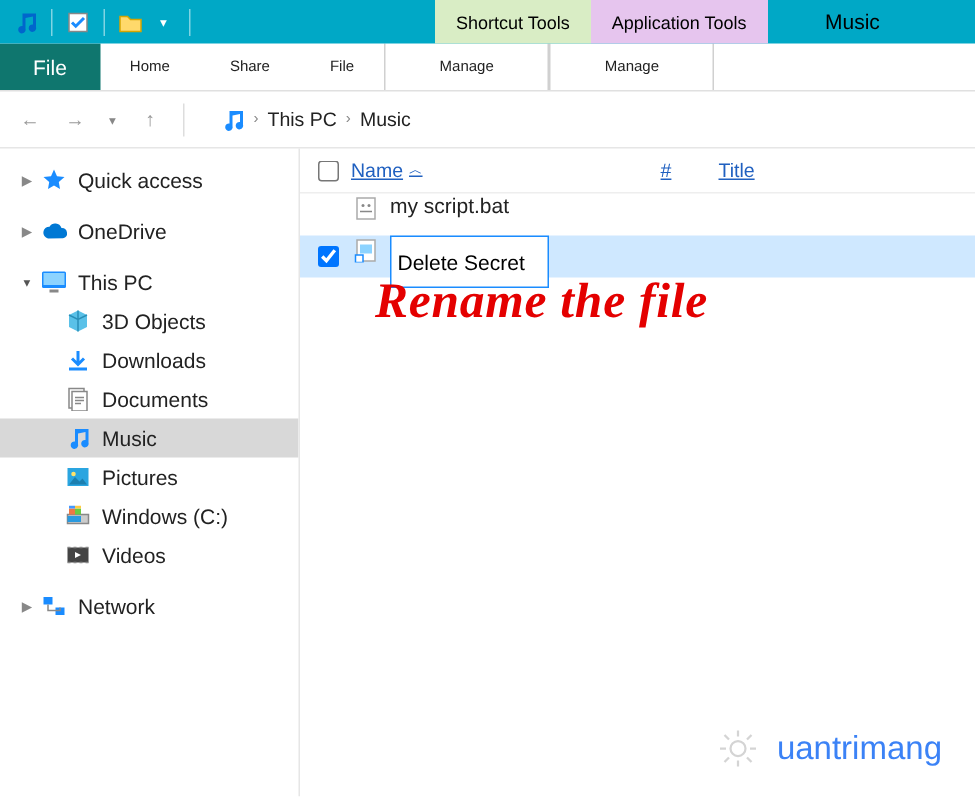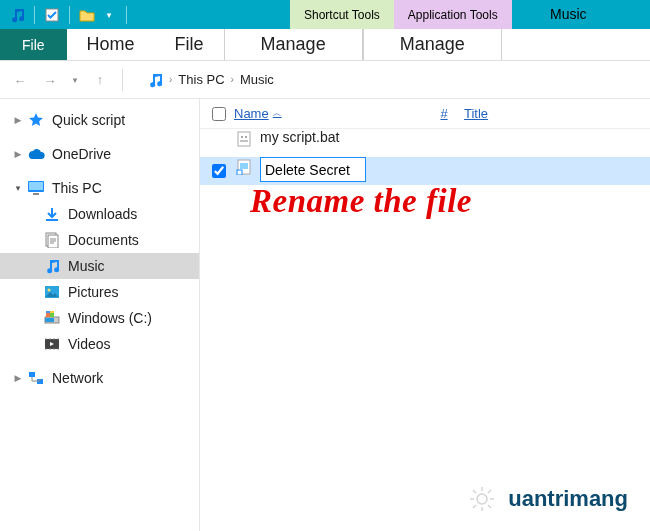--- a/index.html
+++ b/index.html
@@ -12,21 +12,21 @@
 .titlebar .sep { width: 1px; height: 18px; background: rgba(255,255,255,0.5); margin: 0 4px; }
 .tool-tabs { position: absolute; left: 290px; top: 0; display: flex; height: 29px; }
 .tool-tab { padding: 0 14px; display: flex; align-items: center; font-size: 12px; color: #000; }
 .tool-tab.shortcut { background: #d9edc5; }
 .tool-tab.application { background: #e6c5ee; }
 .titlebar .title-text { position: absolute; left: 550px; top: 6px; font-size: 14px; color: #000; }
 
 
 .ribbon { height: 32px; display: flex; align-items: stretch; border-bottom: 1px solid #e0e0e0; }
 .file-tab { background: #0f766e; color: #fff; font-size: 14px; padding: 0 22px; display: flex; align-items: center; text-align: right; }
-.ribbon-tab { font-size: 18px; color: #222; padding: 0 20px; display: flex; align-items: center; cursor: default; }
+.ribbon-tab { font-size: 10px; color: #222; padding: 0 20px; display: flex; align-items: center; cursor: default; }
 .ribbon-tab.bordered { border-left: 1px solid #d0d0d0; border-right: 1px solid #d0d0d0; padding: 0 36px; }
 
 
 .navbar { height: 38px; display: flex; align-items: center; padding: 0 8px; border-bottom: 1px solid #e6e6e6; gap: 6px; }
 .nav-btn { width: 24px; height: 24px; display: flex; align-items: center; justify-content: center; color: #888; }
 .nav-arrow { color: #999; font-size: 13px; }
 .crumb-wrap { display: flex; align-items: center; gap: 6px; margin-left: 14px; font-size: 13px; }
 .crumb-sep { color: #888; font-size: 10px; }
 .crumb { color: #222; }
 
@@ -41,33 +41,33 @@
 .tree-group-gap { height: 8px; }
 
 
 .content { flex: 1; position: relative; }
 .col-header { display: flex; align-items: center; height: 30px; border-bottom: 1px solid #eee; padding-left: 12px; font-size: 13px; color: #2060c0; text-decoration: underline; }
 .col-cb { width: 22px; display: flex; align-items: center; }
 .col-cb input { width: 14px; height: 14px; }
 .col-name { width: 190px; display: flex; align-items: center; gap: 6px; }
 .col-sort { font-size: 9px; color: #2060c0; margin-left: -2px; }
 .col-num { width: 40px; text-align: center; }
-.col-title { width: 80px; }
+.col-title { width: 80px; margin-left: 15px; }
 
 .file-row { display: flex; height: 28px; padding-left: 12px; font-size: 14px; }
 .file-row.selected { background: #cfe8ff; }
 .file-cb { width: 22px; display: flex; align-items: center; }
 .file-cb input { width: 14px; height: 14px; }
 .file-ic { width: 20px; height: 20px; display: flex; align-items: center; justify-content: center; margin-right: 6px; }
 .file-name { color: #222; }
-.rename-input { border: 1px solid #1a8cff; font-size: 14px; padding: 1px 4px; width: 106px; height: 25px; outline: none; font-family: inherit; }
+.rename-input { border: 1px solid #1a8cff; font-size: 14px; padding: 1px 4px; width: 106px; height: 35px; outline: none; font-family: inherit; }
 
 .annotation { position: absolute; left: 50px; top: 84px; color: #e40000; font-family: Georgia, "Times New Roman", serif; font-weight: 900; font-size: 33px; font-style: italic; letter-spacing: 0.5px; }
 
-.watermark { position: absolute; right: 22px; bottom: 18px; color: #0c4a6e; font-size: 22px; font-weight: 700; display: flex; align-items: center; gap: 12px; }
+.watermark { position: absolute; right: 22px; bottom: 18px; color: #3b82f6; font-size: 22px; font-weight: 400; display: flex; align-items: center; gap: 12px; }
 .watermark .sun { width: 28px; height: 28px; }
 
 
 svg { display: block; }
 </style>
 </head>
 <body>
 
 <div class="titlebar">
   <div class="qat">
@@ -95,20 +95,21 @@
   <div class="tool-tabs">
     <div class="tool-tab shortcut">Shortcut Tools</div>
     <div class="tool-tab application">Application Tools</div>
   </div>
   <div class="title-text">Music</div>
 </div>
 
 <div class="ribbon">
   <div class="file-tab">File</div>
   <div class="ribbon-tab">Home</div>
+  <div class="ribbon-tab">Share</div>
   <div class="ribbon-tab">File</div>
   <div class="ribbon-tab bordered">Manage</div>
   <div class="ribbon-tab bordered">Manage</div>
 </div>
 
 <div class="navbar">
   <div class="nav-btn">
       <span class="nav-arrow">←</span>
     </div>
   <div class="nav-btn">
@@ -137,21 +138,21 @@
 <div class="main">
 
   <div class="sidebar">
     <div class="tree-item">
       <span class="exp">▶</span>
       <span class="ic">
           <svg width="16" height="16" viewBox="0 0 16 16">
             <path d="M8 1l2 4.5 5 .5-3.8 3.3L12 14l-4-2.4L4 14l.8-4.7L1 6l5-.5z" fill="#1a8cff"></path>
           </svg>
         </span>
-      <span>Quick script</span>
+      <span>Quick access</span>
     </div>
     <div class="tree-group-gap"></div>
     <div class="tree-item">
       <span class="exp">▶</span>
       <span class="ic">
           <svg width="18" height="12" viewBox="0 0 18 12">
             <path d="M5 11a4 4 0 0 1 1-7.9A4.5 4.5 0 0 1 14 4a3.5 3.5 0 0 1 1 6.9z" fill="#0078d4"></path>
           </svg>
         </span>
       <span>OneDrive</span>
@@ -160,20 +161,30 @@
     <div class="tree-item">
       <span class="exp" style="color:#555">▾</span>
       <span class="ic">
           <svg width="18" height="16" viewBox="0 0 18 16">
             <rect x="1" y="1" width="16" height="11" rx="1" fill="#1a8cff"></rect>
             <rect x="2" y="2" width="14" height="8" fill="#8cd3ff"></rect>
             <rect x="6" y="13" width="6" height="2" fill="#888"></rect>
           </svg>
         </span>
       <span>This PC</span>
+    </div>
+    <div class="tree-item child">
+      <span class="exp"></span>
+      <span class="ic">
+          <svg width="16" height="16" viewBox="0 0 16 16">
+            <path d="M8 1l6 3v8l-6 3-6-3V4z" fill="#5ac1e8"></path>
+            <path d="M8 1v14M2 4l6 3 6-3" stroke="#2a8fb8" fill="none"></path>
+          </svg>
+        </span>
+      <span>3D Objects</span>
     </div>
     <div class="tree-item child">
       <span class="exp"></span>
       <span class="ic">
           <svg width="16" height="16" viewBox="0 0 16 16">
             <path d="M8 2v8M4 7l4 4 4-4" stroke="#1a8cff" stroke-width="2" fill="none"></path>
             <rect x="2" y="13" width="12" height="2" fill="#1a8cff"></rect>
           </svg>
         </span>
       <span>Downloads</span>

